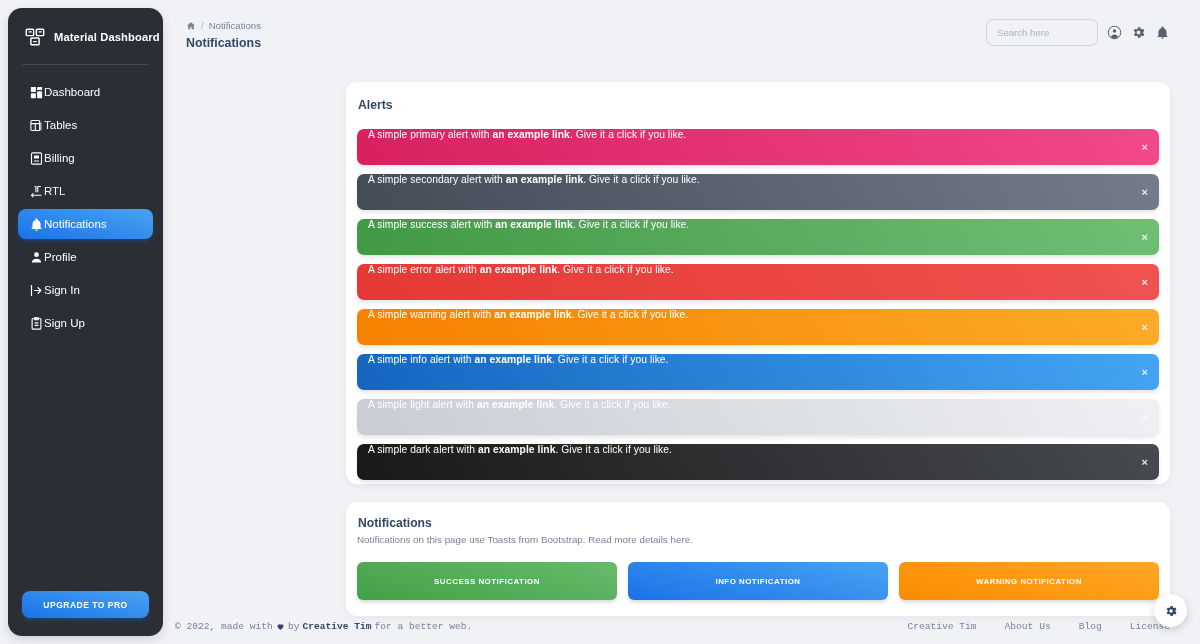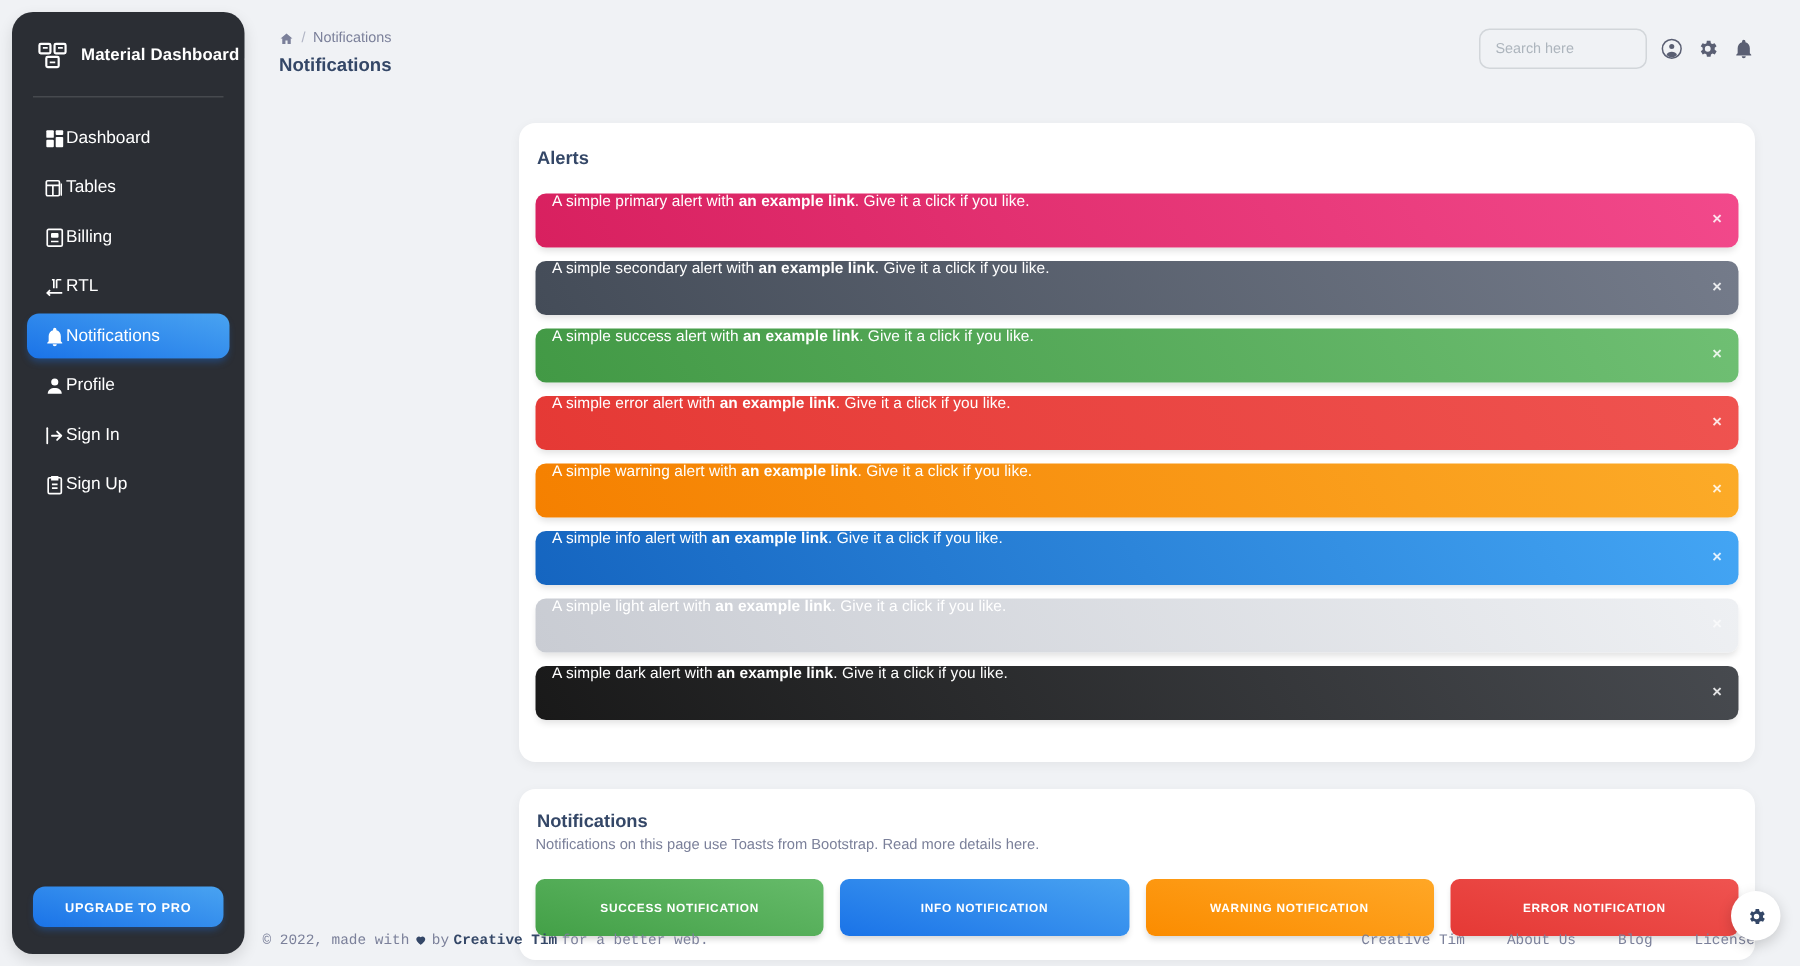--- a/index.html
+++ b/index.html
@@ -81,21 +81,21 @@
   }
   .search-box::placeholder { color: #adb5bd; }
   .topbar-ico { width: 15px; height: 15px; display: block; cursor: pointer; }
 
   .content { padding: 20px 30px 0 175px; }
 
   .card {
     background: #fff; border-radius: 11px;
     box-shadow: 0 2px 8px rgba(0,0,0,.055);
   }
-  .card-alerts { padding: 16px 11px 28px 11px; }
+  .card-alerts { padding: 16px 11px 4px 11px; }
   .card-title { font-size: 12.2px; font-weight: bold; color: #344767; padding-left: 1px; }
 
   .alerts { margin-top: 17px; display: flex; flex-direction: column; gap: 9px; }
   .alert {
     position: relative; height: 36px; border-radius: 7px;
     display: flex; align-items: flex-start;
     padding: 0 30px 0 11px;
     font-size: 10.3px; color: #fff;
     box-shadow: 0 3px 5px -1px rgba(0,0,0,.12);
   }
@@ -346,21 +346,20 @@
       </div>
     </section>
 
     <section class="card card-notif">
       <h2 class="card-title">Notifications</h2>
       <p class="notif-sub">Notifications on this page use Toasts from Bootstrap. Read more details here.</p>
       <div class="notif-btns">
         <button class="notif-btn n-success">SUCCESS NOTIFICATION</button>
         <button class="notif-btn n-info">INFO NOTIFICATION</button>
         <button class="notif-btn n-warning">WARNING NOTIFICATION</button>
-        <button class="notif-btn n-error">ERROR NOTIFICATION</button>
       </div>
     </section>
 
   </main>
 </div>
 
 <footer class="footer">
   <div class="footer-left">
     <span>© 2022, made with</span>
     <span class="heart">

